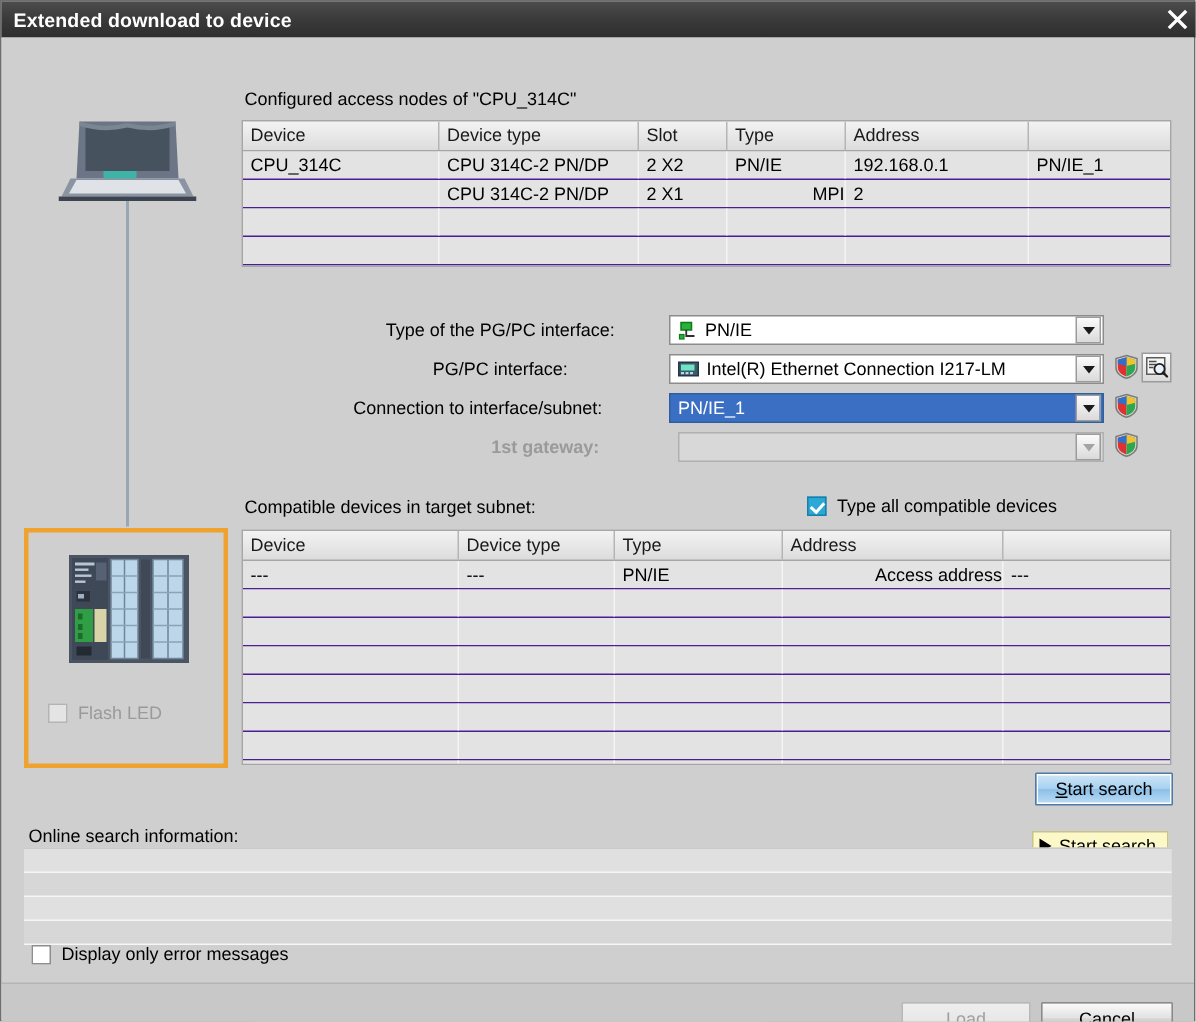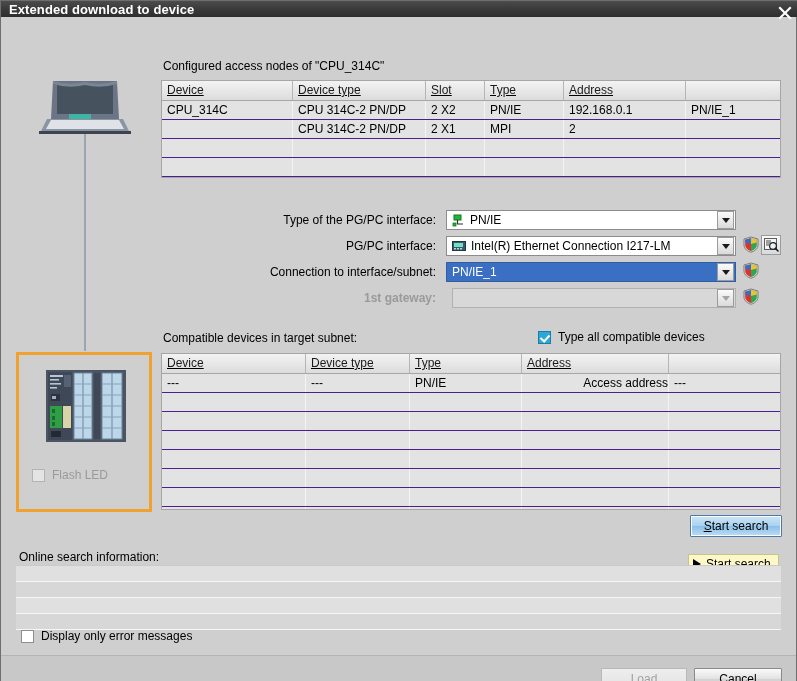--- a/index.html
+++ b/index.html
@@ -14,21 +14,21 @@
     position: relative;
     width: 797px; height: 681px;
     background: #cfcfcf;
     box-sizing: border-box;
     border: 1px solid #6e6e6e;
   }
 
   
   #titlebar {
     position: absolute; left: 0; top: 0;
-    width: 797px; height: 16px;
+    width: 797px; height: 24px;
     background: linear-gradient(to bottom, #4c4c4c 0%, #3a3a3a 50%, #2e2e2e 100%);
     display: flex; align-items: center;
   }
   #titlebar .title {
     color: #ffffff;
     font-size: 13px;
     font-weight: bold;
     padding-left: 8px;
     letter-spacing: 0.1px;
     white-space: nowrap;
@@ -121,21 +121,20 @@
     box-sizing: border-box;
     border: 1px solid #a6a6a6;
     background: #e3e3e3;
     overflow: hidden;
   }
   .tbl .hdr {
     display: flex;
     height: 19px;
     background: linear-gradient(to bottom, #f3f3f3 0%, #dcdcdc 100%);
     border-bottom: 1px solid #a6a6a6;
-    text-decoration: underline;
   }
   .tbl .hdr .th {
     box-sizing: border-box;
     padding: 2px 0 0 5px;
     font-size: 12px;
     color: #1a1a1a;
     border-right: 1px solid #b5b5b5;
     white-space: nowrap;
     overflow: hidden;
   }
@@ -153,21 +152,21 @@
     color: #000;
     border-right: 1px solid #f4f4f4;
     white-space: nowrap;
     overflow: hidden;
   }
   .tbl .row .td:last-child { border-right: none; }
 
   
   .form-label {
     position: absolute;
-    text-align: right;
+    text-align: center;
     font-size: 12px;
     white-space: nowrap;
   }
   .form-label.disabled { color: #9a9a9a; }
 
   .combo {
     position: absolute;
     box-sizing: border-box;
     height: 20px;
     border: 1px solid #8c8c8c;
@@ -355,21 +354,21 @@
         <div class="td" style="width:133px;">CPU 314C-2 PN/DP</div>
         <div class="td" style="width:59px;">2 X2</div>
         <div class="td" style="width:79px;">PN/IE</div>
         <div class="td" style="width:122px;">192.168.0.1</div>
         <div class="td" style="width:94px;">PN/IE_1</div>
       </div>
       <div class="row">
         <div class="td" style="width:131px;"></div>
         <div class="td" style="width:133px;">CPU 314C-2 PN/DP</div>
         <div class="td" style="width:59px;">2 X1</div>
-        <div class="td" style="width:79px;">MPI</div>
+        <div class="td" style="width:79px;text-align:right;">MPI</div>
         <div class="td" style="width:122px;">2</div>
         <div class="td" style="width:94px;"></div>
       </div>
       <div class="row">
         <div class="td" style="width:131px;"></div>
         <div class="td" style="width:133px;"></div>
         <div class="td" style="width:59px;"></div>
         <div class="td" style="width:79px;"></div>
         <div class="td" style="width:122px;"></div>
         <div class="td" style="width:94px;"></div>

